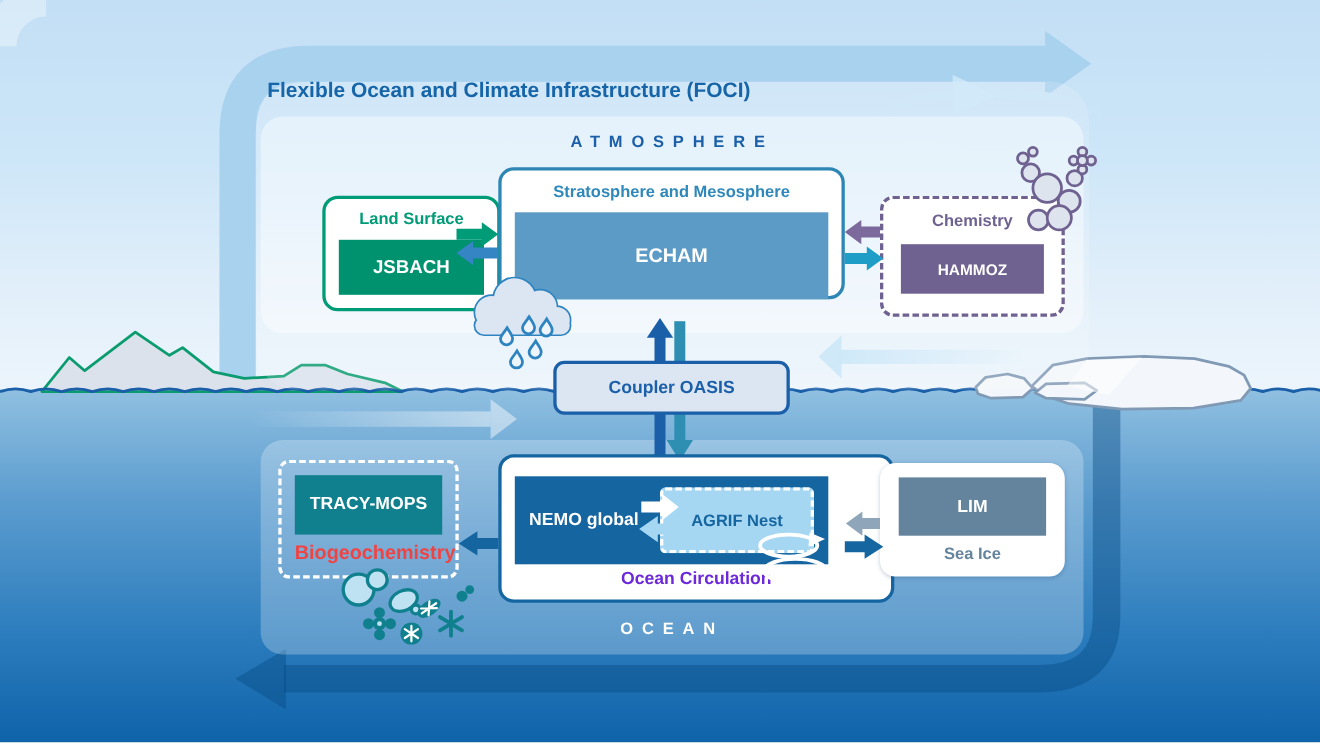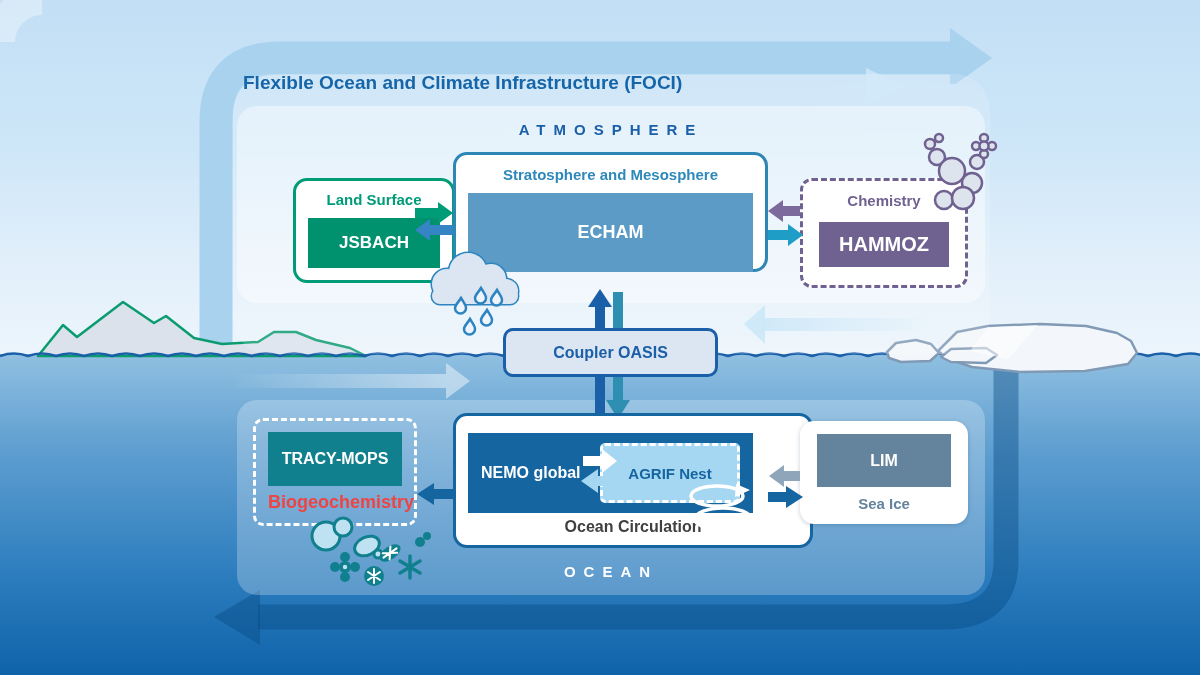--- a/index.html
+++ b/index.html
@@ -31,33 +31,33 @@
   .chip{position:absolute;display:flex;align-items:center;justify-content:center;
     color:#fff;font-size:17px;}
   #land-box{left:253px;top:178px;width:162px;height:105px;border:3px solid #009b77;margin-left:40px;}
   #land-box .box-title{top:10px;color:#009b77;}
   #jsbach-chip{left:12px;top:37px;width:132px;height:50px;background:#00916f;}
   #echam-box{left:453px;top:152px;width:315px;height:120px;border:3px solid #2d86b4;}
   #echam-box .box-title{top:11px;color:#2e88ba;}
   #echam-chip{left:12px;top:38px;width:285px;height:79px;background:#5b9bc6;font-size:18px;}
   #chem-box{left:800px;top:178px;width:168px;height:110px;border:3px dashed #6f6190;border-radius:12px;}
   #chem-box .box-title{top:11px;color:#6f6190;}
-  #hammoz-chip{left:16px;top:41px;width:130px;height:45px;background:#6f6190;font-size:20px;}
+  #hammoz-chip{left:16px;top:41px;width:130px;height:45px;background:#6f6190;font-size:14px;}
   #coupler-box{left:503px;top:328px;width:215px;height:49px;background:#dbe6f2;
     border:3px solid #1a5fa8;border-radius:10px;display:flex;align-items:center;justify-content:center;
     box-sizing:border-box;color:#1a5fa8;font-size:16px;}
   #oceancirc-box{left:453px;top:413px;width:360px;height:135px;border:3px solid #1565a0;}
   #nemo-chip{left:12px;top:17px;width:285px;height:80px;background:#1565a0;justify-content:flex-start;}
   #nemo-label{position:absolute;left:13px;top:0;height:80px;display:flex;align-items:center;
     color:#fff;font-size:16px;}
   #agrif-chip{position:absolute;left:132px;top:10px;width:140px;height:60px;background:#a6d7f2;
     border:3px dashed #ffffff;border-radius:5px;box-sizing:border-box;display:flex;
     align-items:center;justify-content:center;color:#1565a0;font-size:15px;}
   #oceancirc-title{position:absolute;left:0;right:0;bottom:9px;text-align:center;
-    color:#404040;font-size:16px;}
+    color:#6d28d9;font-size:16px;}
   #tracy-box{left:253px;top:418px;width:164px;height:108px;background:transparent;
     border:3px dashed #ffffff;border-radius:10px;}
   #tracy-chip{left:12px;top:11px;width:134px;height:54px;background:#11808e;font-size:16px;}
   #biogeo-title{position:absolute;left:0;right:0;bottom:10px;text-align:right;color:#ef4444;font-size:18px;}
   #lim-box{left:800px;top:421px;width:168px;height:103px;border-radius:14px;
     box-shadow:0 1px 4px rgba(10,60,110,0.25);padding-left:24px;}
   #lim-chip{left:17px;top:13px;width:134px;height:53px;background:#64839c;font-size:16px;}
   #seaice-title{position:absolute;left:0;right:0;bottom:12px;text-align:center;color:#64839c;font-size:15px;}
 </style>
 </head>

